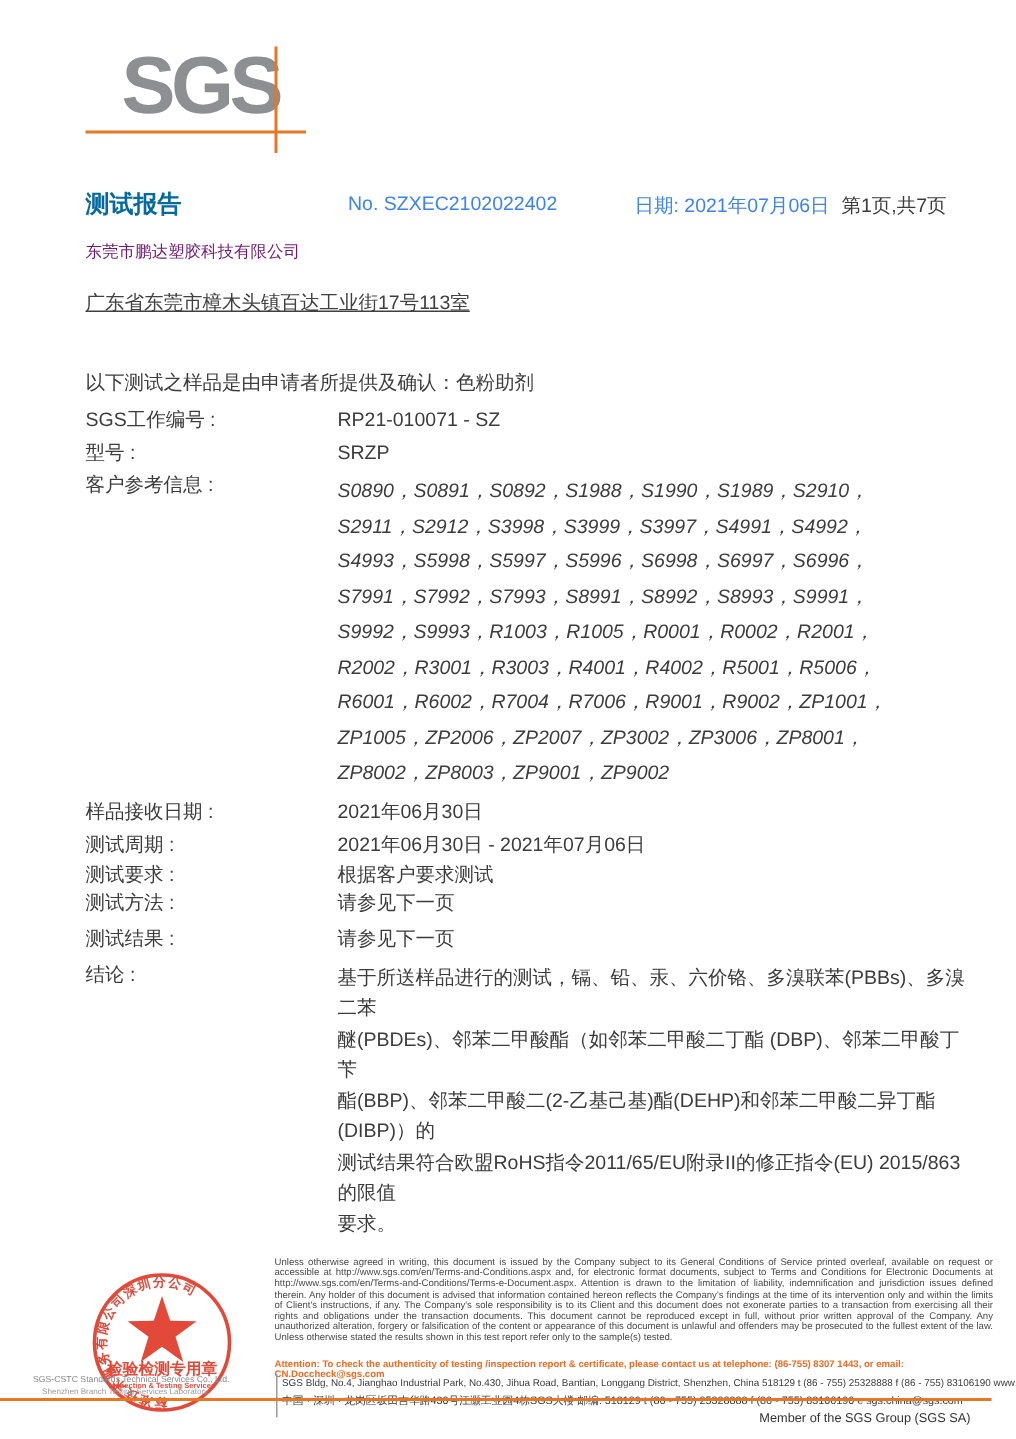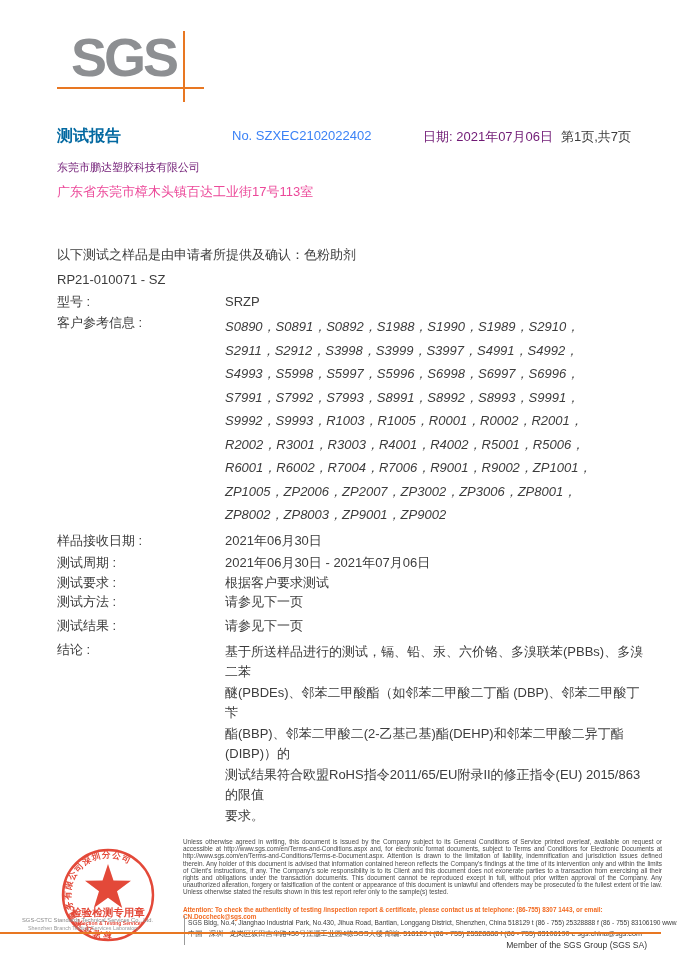--- a/index.html
+++ b/index.html
@@ -1,33 +1,33 @@
 <!DOCTYPE html>
 <html><head>
 <meta charset="utf-8">
 <style>
   * { margin:0; padding:0; box-sizing:border-box; }
   html,body { background:#ffffff; }
   body { font-family:"Liberation Sans","DejaVu Sans",sans-serif; color:#3c3c3c; }
   .page { position:relative; width:677px; height:959px; background:#fff; overflow:hidden; }
 
   
-  .logo-wrap { position:absolute; left:47px; top:28px; width:160px; height:76px;text-align:right; }
+  .logo-wrap { position:absolute; left:57px; top:28px; width:160px; height:76px;text-align:right; }
   .logo-text { position:absolute; left:24px; top:2px; font-size:54px; font-weight:800; letter-spacing:-3px; color:#8d8f92; line-height:1; }
   .logo-hline { position:absolute; left:57px; top:87px; width:147px; height:2px; background:#e87722; }
   .logo-vline { position:absolute; left:183px; top:31px; width:2px; height:71px; background:#e87722; }
 
   
   .hdr { position:absolute; left:57px; right:30px; top:126px; height:20px; font-size:13px; }
   .hdr .title { position:absolute; left:0; top:0; font-size:16px; font-weight:bold; color:#0369a1; }
   .hdr .no   { position:absolute; left:175px; top:2px; color:#3b82f6; }
-  .hdr .date { position:absolute; left:366px; top:2px; color:#701a75; }
+  .hdr .date { position:absolute; left:366px; top:2px; color:#3b82f6; }
   .hdr .page-no { position:absolute; left:504px; top:2px; color:#3c3c3c; }
   .company { position:absolute; left:57px; top:160px; font-size:11px; color:#701a75; }
-  .company-addr { position:absolute; left:57px; top:183px; font-size:13px; color:#ec4899; }
+  .company-addr { position:absolute; left:57px; top:193px; font-size:13px; color:#404040;text-decoration:underline; }
 
   
   .content { position:absolute; left:57px; top:247px; width:592px; font-size:13px; color:#3c3c3c; }
   .intro { margin-bottom:9px; line-height:16px; }
   .row { display:flex; align-items:flex-start; }
   .row .lbl { width:168px; flex:0 0 168px; line-height:16px; }
   .row .val { flex:1; line-height:16px; white-space:pre-line; }
   .mb6 { margin-bottom:6px; } .mb5 { margin-bottom:5px; } .mb4 { margin-bottom:4px; }
   .mb3 { margin-bottom:3px; } .mb8 { margin-bottom:8px; }
   .codes .val { line-height:23.5px;font-style:italic; }
@@ -63,20 +63,21 @@
     <span class="date">日期: 2021年07月06日</span>
     <span class="page-no">第1页,共7页</span>
   </div>
   <div class="company">东莞市鹏达塑胶科技有限公司</div>
   <div class="company-addr">广东省东莞市樟木头镇百达工业街17号113室</div>
 
   <div class="content">
     <div class="intro">以下测试之样品是由申请者所提供及确认：色粉助剂</div>
 
     <div class="row mb6">
+      <span class="lbl">SGS工作编号 :</span>
       <span class="val">RP21-010071 - SZ</span>
     </div>
     <div class="row mb5">
       <span class="lbl">型号 :</span>
       <span class="val">SRZP</span>
     </div>
     <div class="row codes mb6">
       <span class="lbl">客户参考信息 :</span>
       <span class="val">S0890，S0891，S0892，S1988，S1990，S1989，S2910，
 S2911，S2912，S3998，S3999，S3997，S4991，S4992，

